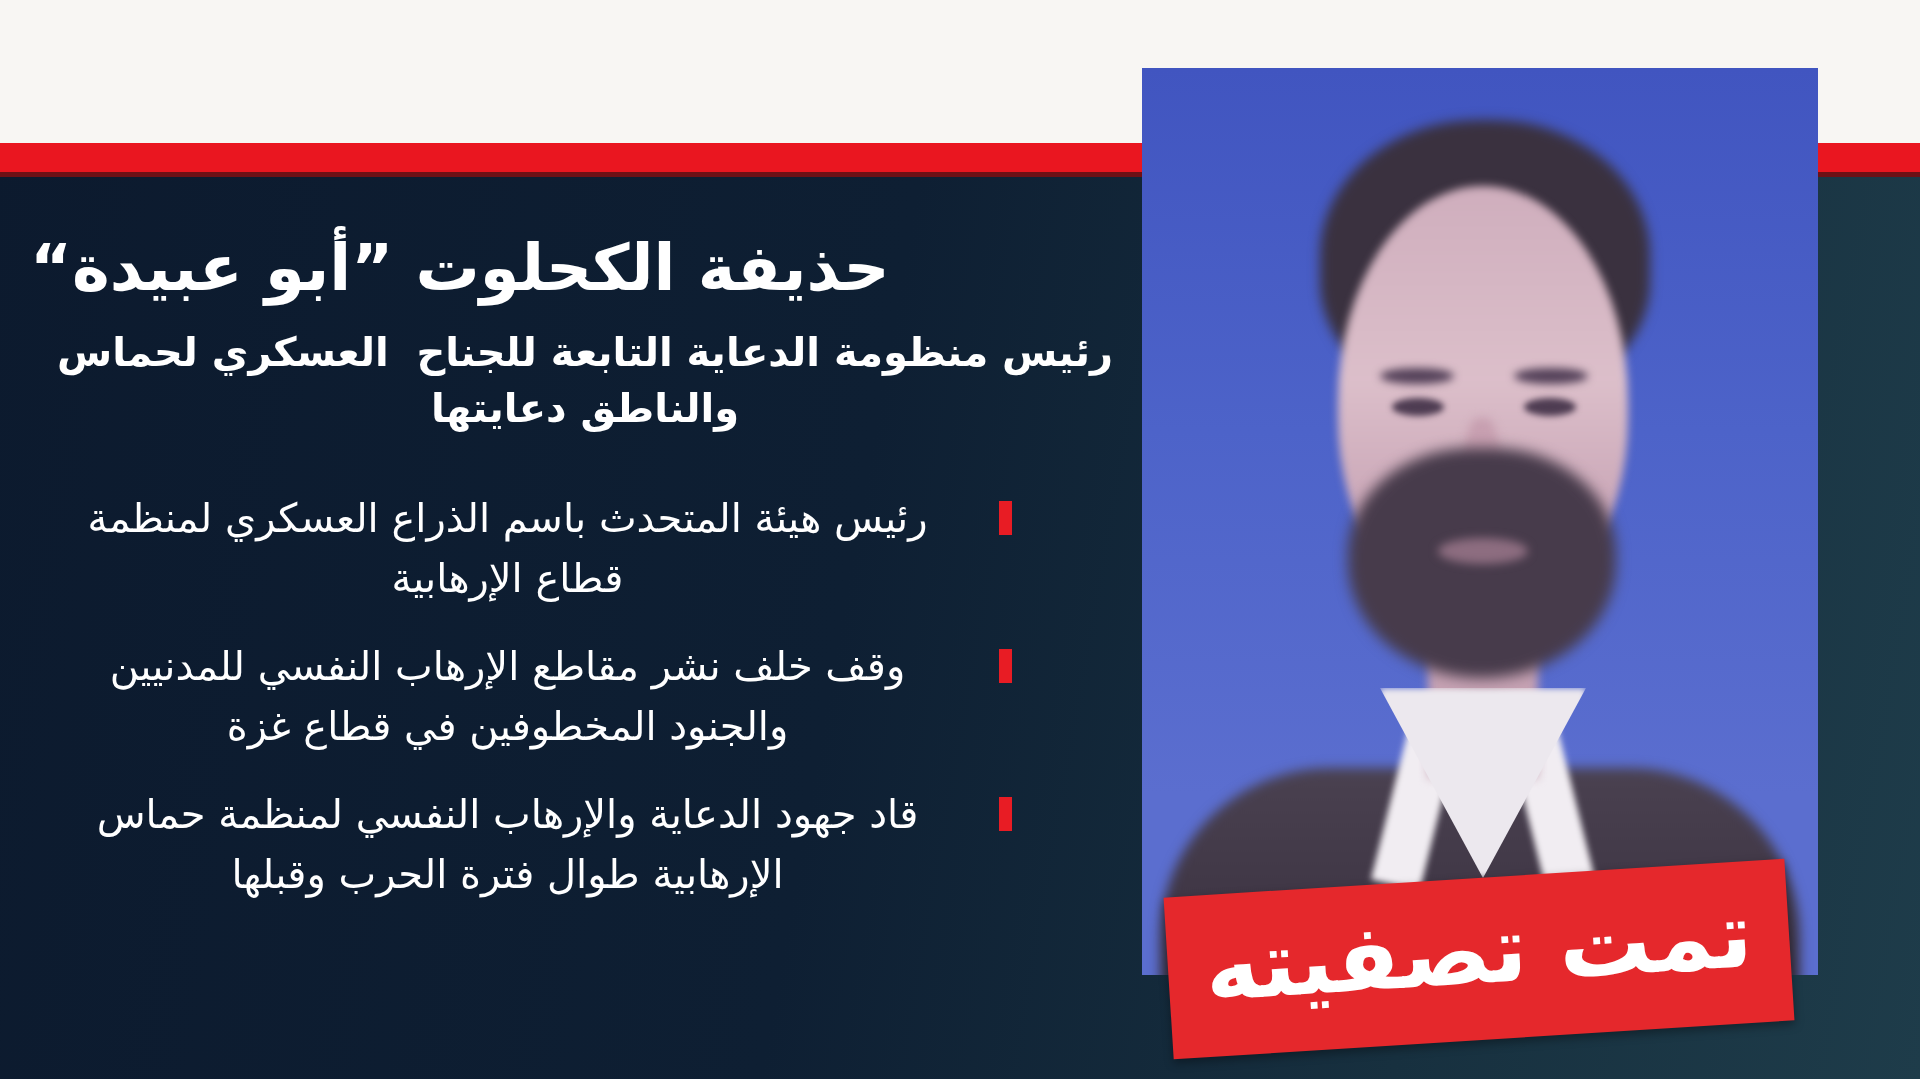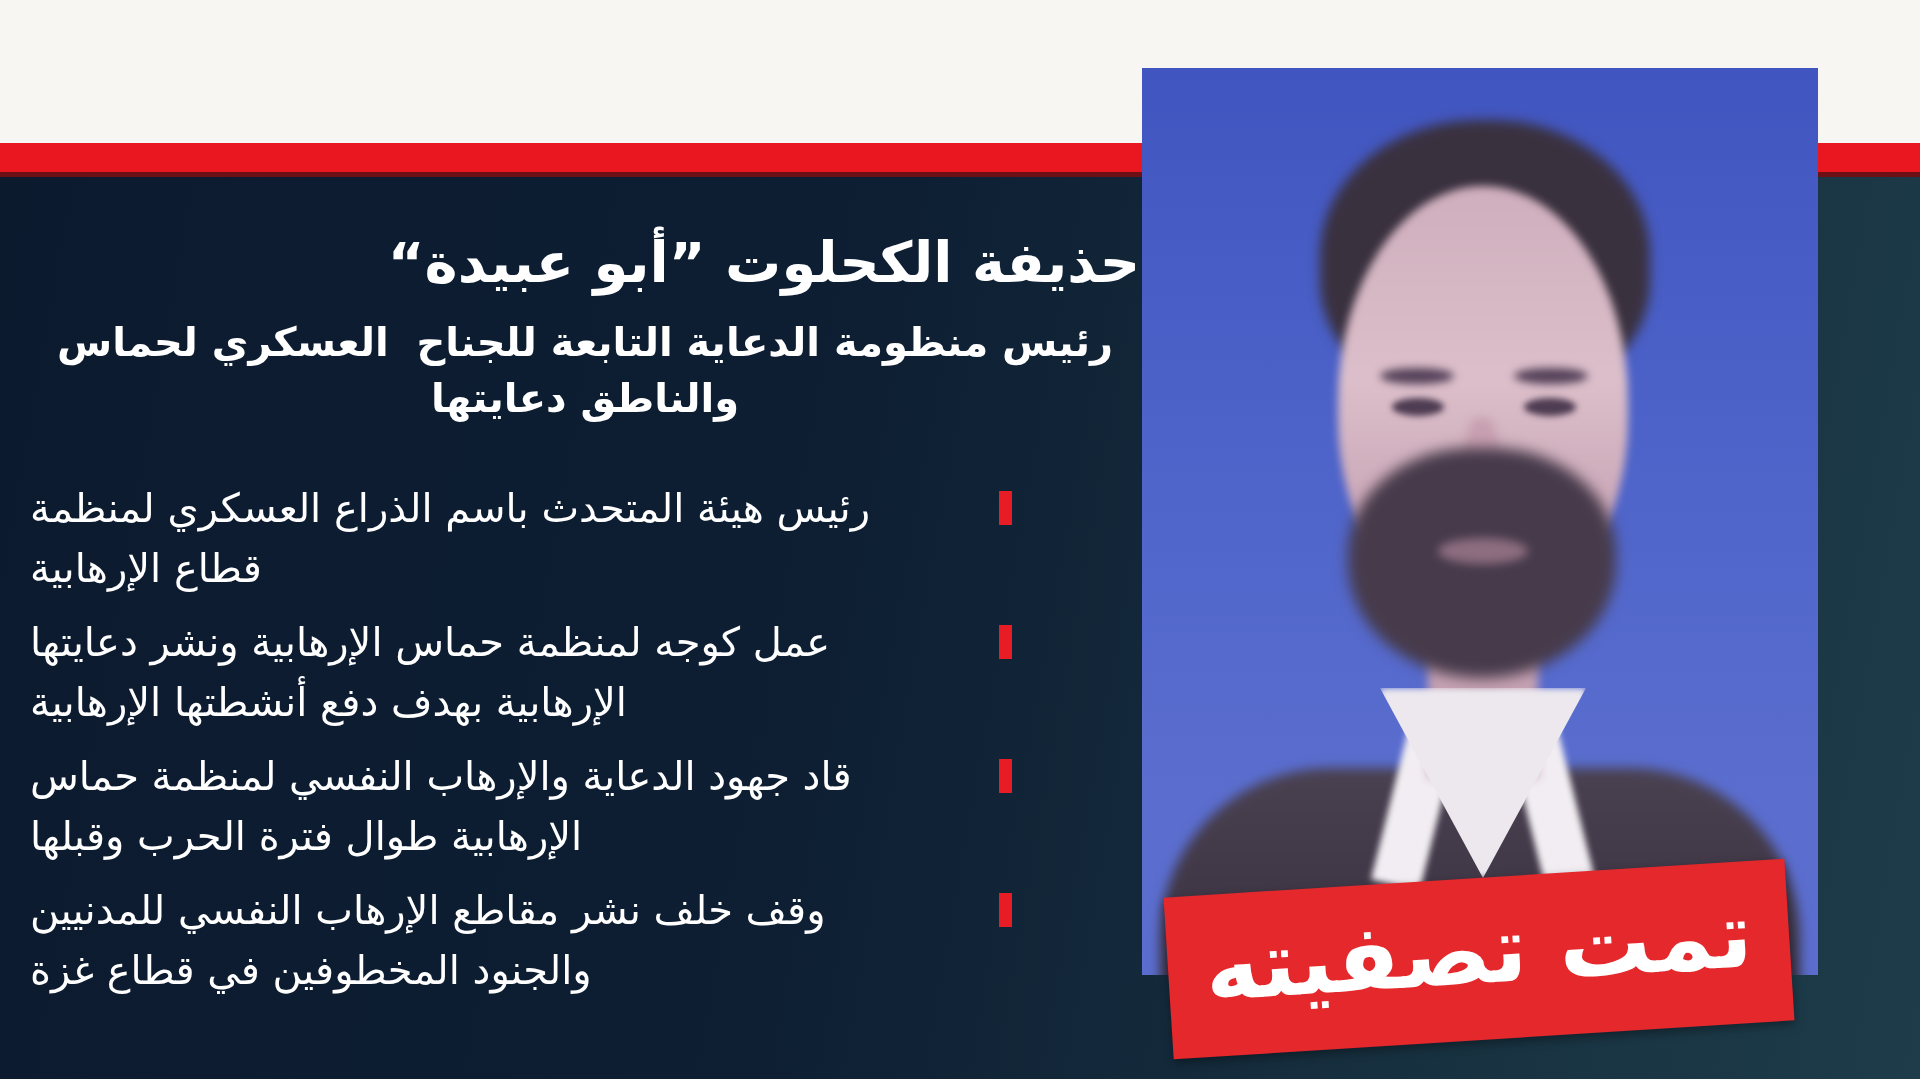--- a/index.html
+++ b/index.html
@@ -35,29 +35,29 @@
   .red-stripe{
     position:absolute;left:0;top:143px;width:100%;height:29px;
     background:#ea1620;border-bottom:5px solid #6d1016;z-index:1;
   }
   
   .content{
     position:absolute;left:30px;top:228px;width:1110px;z-index:2;
     direction:rtl;color:#ffffff;
   }
   .headline{
-    font-size:56px;font-weight:bold;text-align:right;line-height:1.25;
+    font-size:64px;font-weight:bold;text-align:left;line-height:1.25;
     margin:0 0 14px 0;white-space:nowrap;
   }
   .subhead{font-weight:bold;text-align:center;font-size:40px;line-height:56px;margin:16px;}
   .subhead .line{white-space:pre-wrap;}
   .bullets{list-style:none;margin:52px 0 0 0;padding:0;}
   .bullet{
-    position:relative;text-align:left;font-size:40px;line-height:60px;
-    padding-right:155px;margin-bottom:14px;font-weight:500;
+    position:relative;text-align:center;font-size:40px;line-height:60px;
+    padding-right:155px;margin-bottom:14px;font-weight:500;margin-top:28px;
   }
   .bullet .marker{
     position:absolute;right:128px;top:13px;width:13px;height:34px;background:#e81c24;
   }
   .bullet .bl{white-space:nowrap;}
   
   .photo{
     position:absolute;left:1142px;top:68px;width:676px;height:907px;z-index:3;
     background:linear-gradient(180deg,#4155c0 0%,#4d63c9 40%,#5b6ecf 80%);
     overflow:hidden;
@@ -140,32 +140,27 @@
     </p>
 
     <ul class="bullets">
       <li class="bullet">
         <span class="marker"></span>
         <span class="bl">رئيس هيئة المتحدث باسم الذراع العسكري لمنظمة</span><br>
         <span class="bl">قطاع الإرهابية</span>
       </li>
       <li class="bullet">
         <span class="marker"></span>
-        <span class="bl">عمل كوجه لمنظمة حماس الإرهابية ونشر دعايتها</span><br>
-        <span class="bl">الإرهابية بهدف دفع أنشطتها الإرهابية</span>
+        <span class="bl">وقف خلف نشر مقاطع الإرهاب النفسي للمدنيين</span><br>
+        <span class="bl">والجنود المخطوفين في قطاع غزة</span>
       </li>
       <li class="bullet">
         <span class="marker"></span>
         <span class="bl">قاد جهود الدعاية والإرهاب النفسي لمنظمة حماس</span><br>
         <span class="bl">الإرهابية طوال فترة الحرب وقبلها</span>
-      </li>
-      <li class="bullet">
-        <span class="marker"></span>
-        <span class="bl">وقف خلف نشر مقاطع الإرهاب النفسي للمدنيين</span><br>
-        <span class="bl">والجنود المخطوفين في قطاع غزة</span>
       </li>
     </ul>
   </div>
 
   <div class="photo">
     <div class="ph-suit"></div>
     <div class="ph-collar-l"></div>
     <div class="ph-collar-r"></div>
     <div class="ph-neck"></div>
     <div class="ph-shirt"></div>

